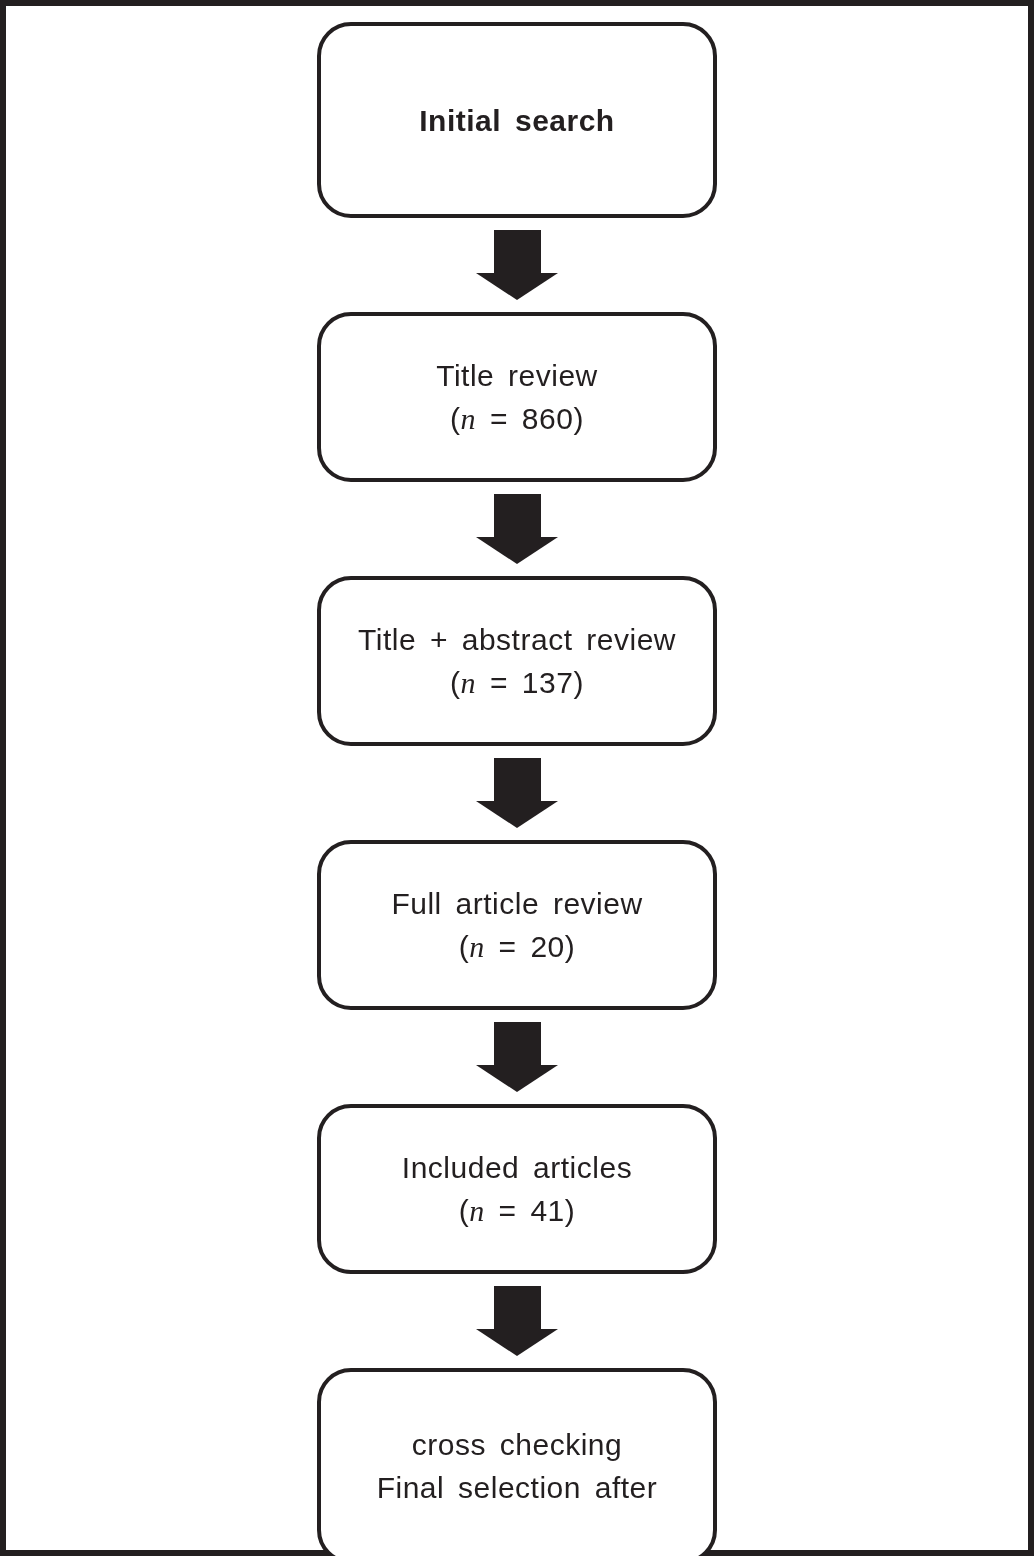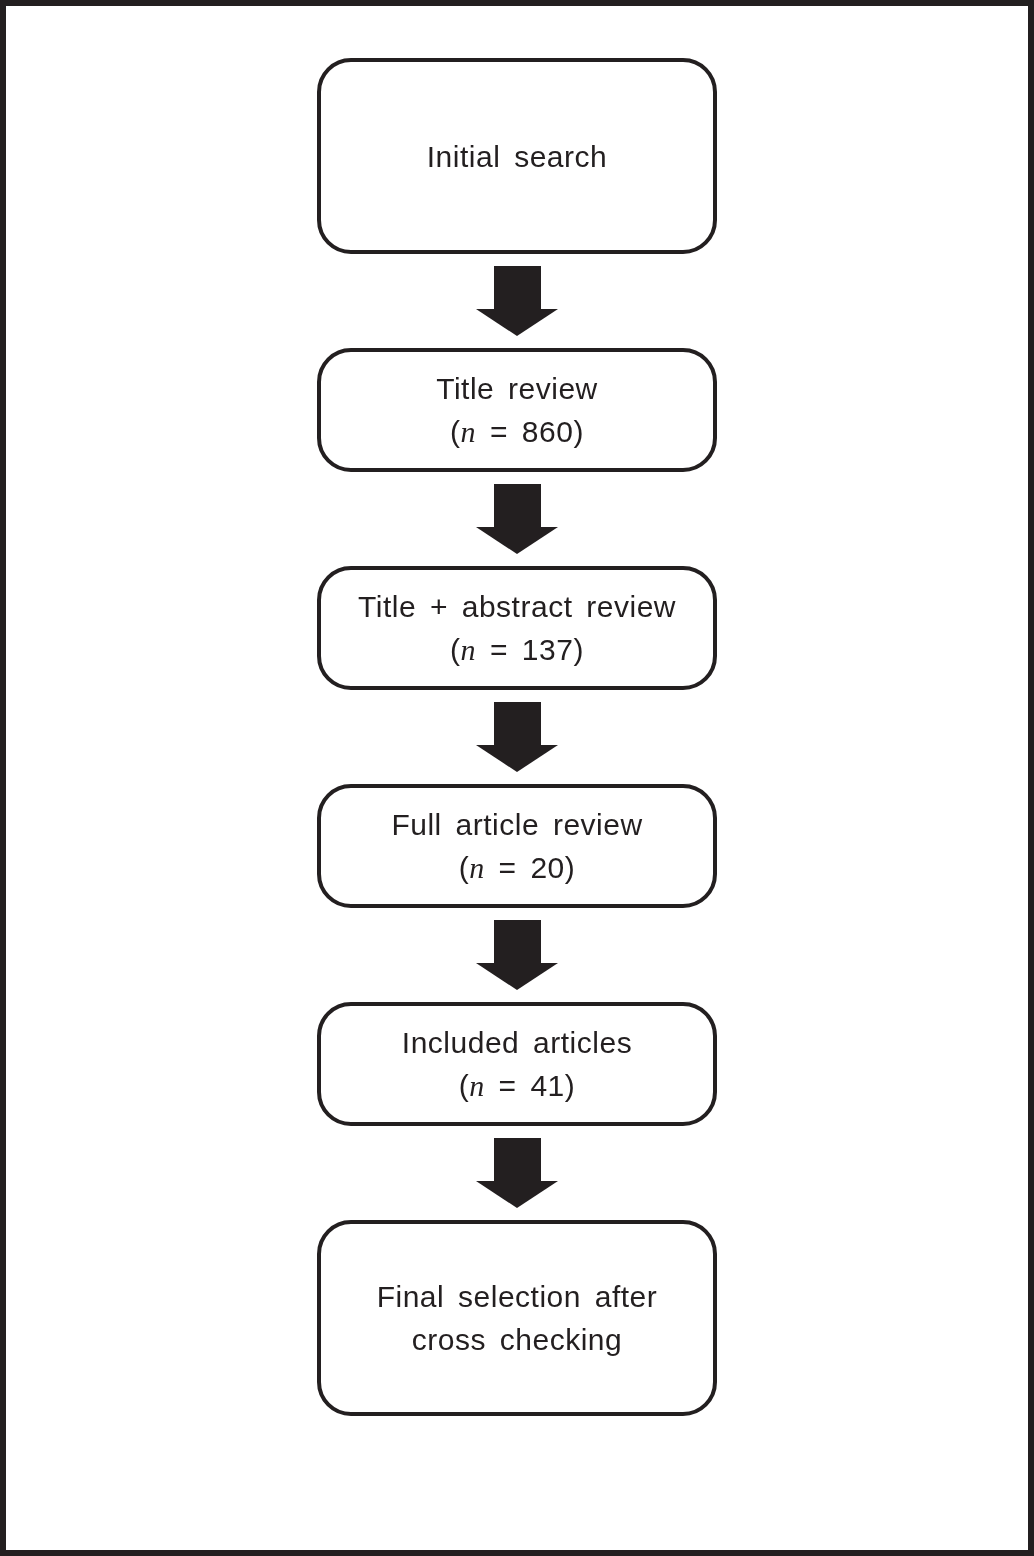--- a/index.html
+++ b/index.html
@@ -33,22 +33,22 @@
     align-items: center;
     justify-content: center;
     text-align: center;
     font-size: 30px;
     line-height: 43px;
     letter-spacing: 0.5px;
     word-spacing: 5px;
     flex-shrink: 0;
   }
   .box.h3 { height: 196px; }
-  .box.h2 { height: 124px; }
-  .box.first { margin-top: 52px; }
+  .box.h2 { height: 170px; }
+  .box.first { margin-top: 16px; font-weight: bold; }
   .line { white-space: nowrap; }
   .count em {
     font-style: italic;
     font-family: "Liberation Serif", serif;
   }
   .arrow {
     display: flex;
     flex-direction: column;
     align-items: center;
     margin: 12px 0;
@@ -126,18 +126,18 @@
     </div>
   </div>
 
   <div class="arrow">
     <div class="arrow-stem"></div>
     <div class="arrow-head"></div>
   </div>
 
   <div class="box h3">
     <div>
+      <div class="line">cross checking</div>
       <div class="line">Final selection after</div>
-      <div class="line">cross checking</div>
     </div>
   </div>
 
 </div>
 
 </body></html>

